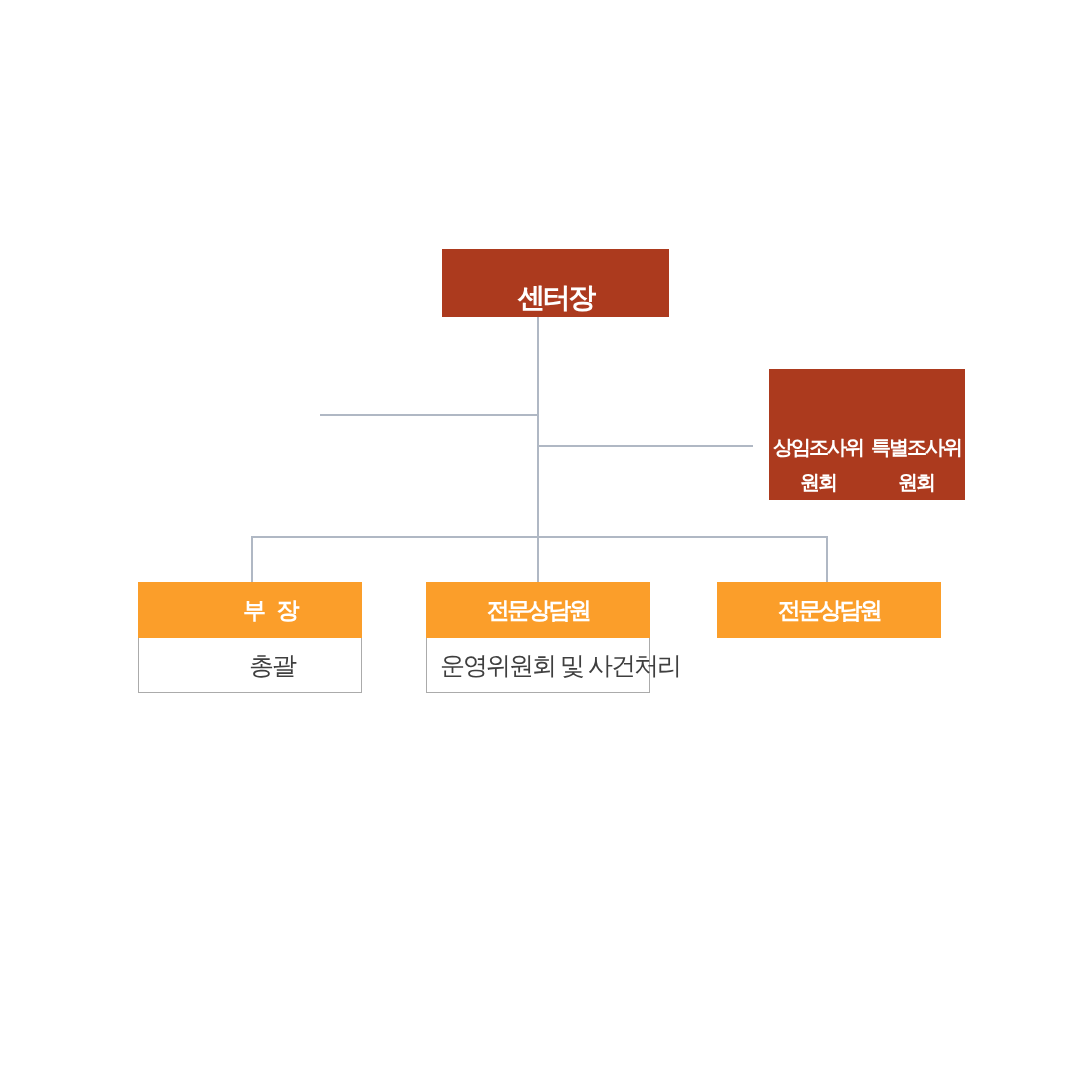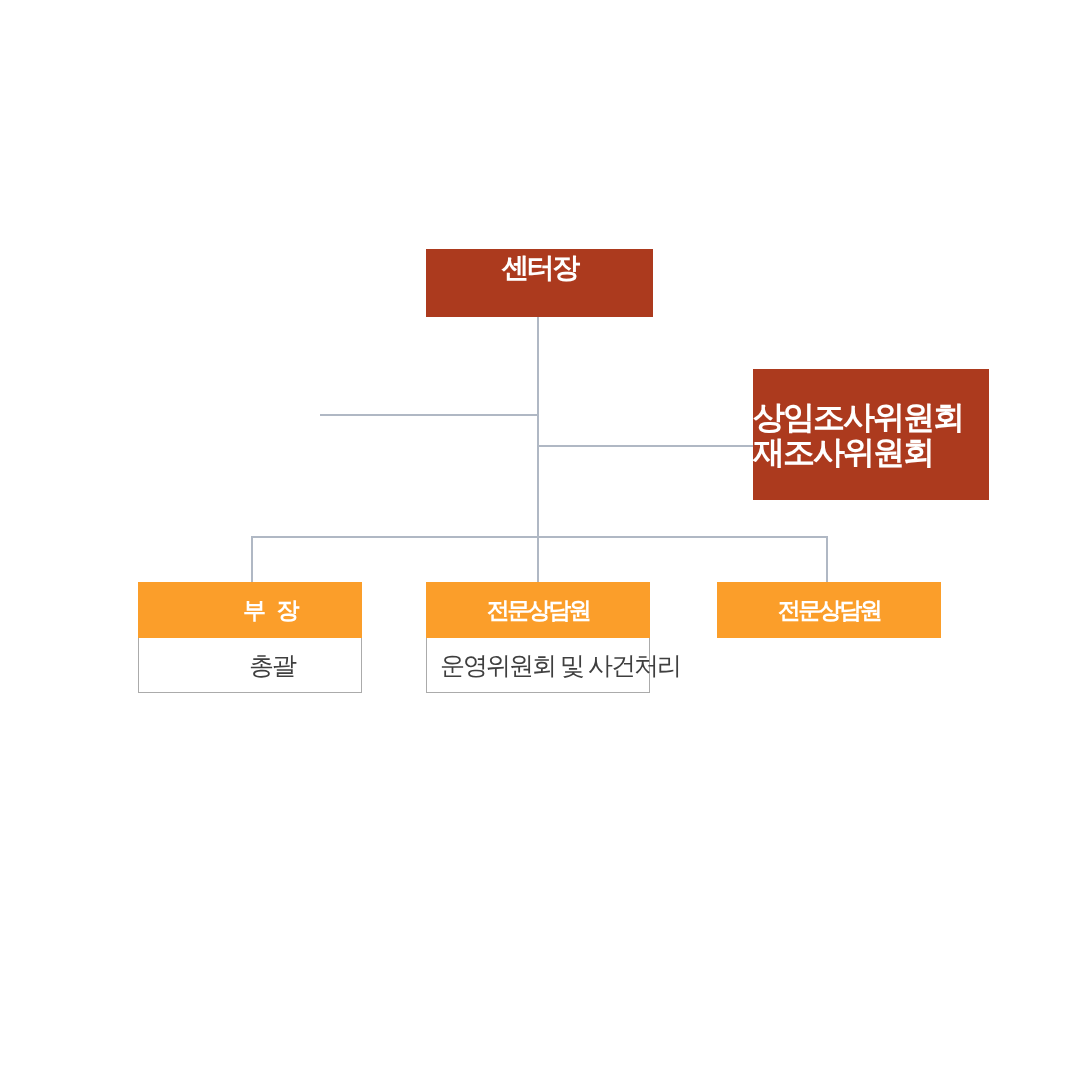--- a/index.html
+++ b/index.html
@@ -15,33 +15,34 @@
     font-family: "Liberation Sans", sans-serif;
     overflow: hidden;
   }
   .connector {
     position: absolute;
     background: var(--connector, #b0b8c4);
   }
   .node {
     position: absolute;
     display: flex;
-    align-items: flex-start;
+    align-items: flex-end;
     justify-content: center;
     text-align: center;
     box-sizing: border-box;
+    margin-left: 16px;
   }
   .node.primary {
     background: var(--primary, #ac3a1e);
     color: var(--box-text, #ffffff);
     font-weight: bold;
   }
   .node-top    { left: 426px; top: 249px; width: 227px; height: 68px;  font-size: 28px; letter-spacing: -2.5px; }
   .node-left   { left: 105px; top: 378px; width: 215px; height: 62px;  font-size: 26px; letter-spacing: -2px; }
-  .node-right  { left: 753px; top: 369px; width: 236px; height: 131px; font-size: 32px; letter-spacing: -2px; line-height: 35px; flex-direction: column; }
+  .node-right  { left: 753px; top: 369px; width: 196px; height: 131px; font-size: 20px; letter-spacing: -2px; line-height: 35px; }
   .dept {
     position: absolute;
     width: 224px;
   }
   .dept-1 { left: 138px; top: 582px; }
   .dept-1 .head { word-spacing: 9px; padding-left: 40px; }
   .dept-2 { left: 426px; top: 582px; }
   .dept-3 { left: 717px; top: 582px; }
   .dept .head {
     height: 56px;
@@ -92,21 +93,21 @@
   <div class="connector c-stub-1"></div>
   <div class="connector c-stub-3"></div>
 
   <div class="node primary node-top">
     <span>센터장</span>
   </div>
 
 
   <div class="node primary node-right">
     <span>상임조사위원회</span>
-    <span>재조사위원회</span>
+    <span>특별조사위원회</span>
   </div>
 
   <div class="dept dept-1">
     <div class="head">
       <span>부 장</span>
     </div>
     <div class="body">
       <span>총괄</span>
     </div>
   </div>

